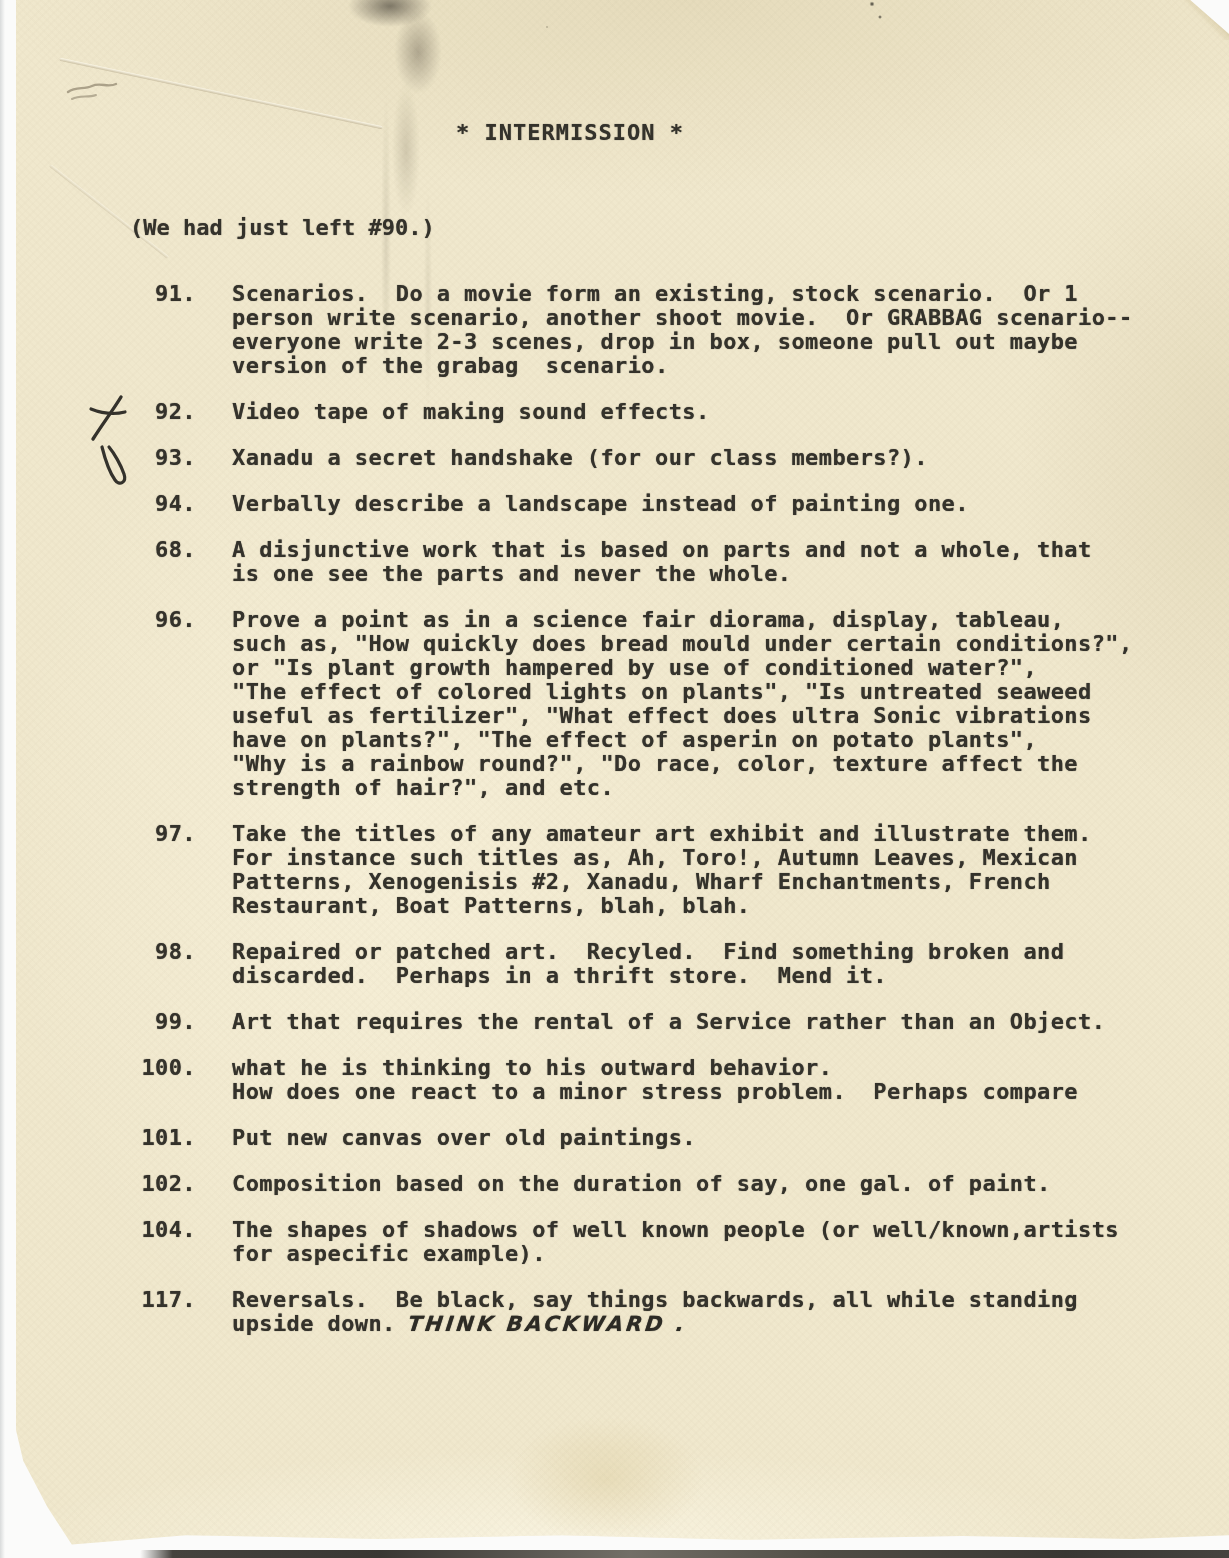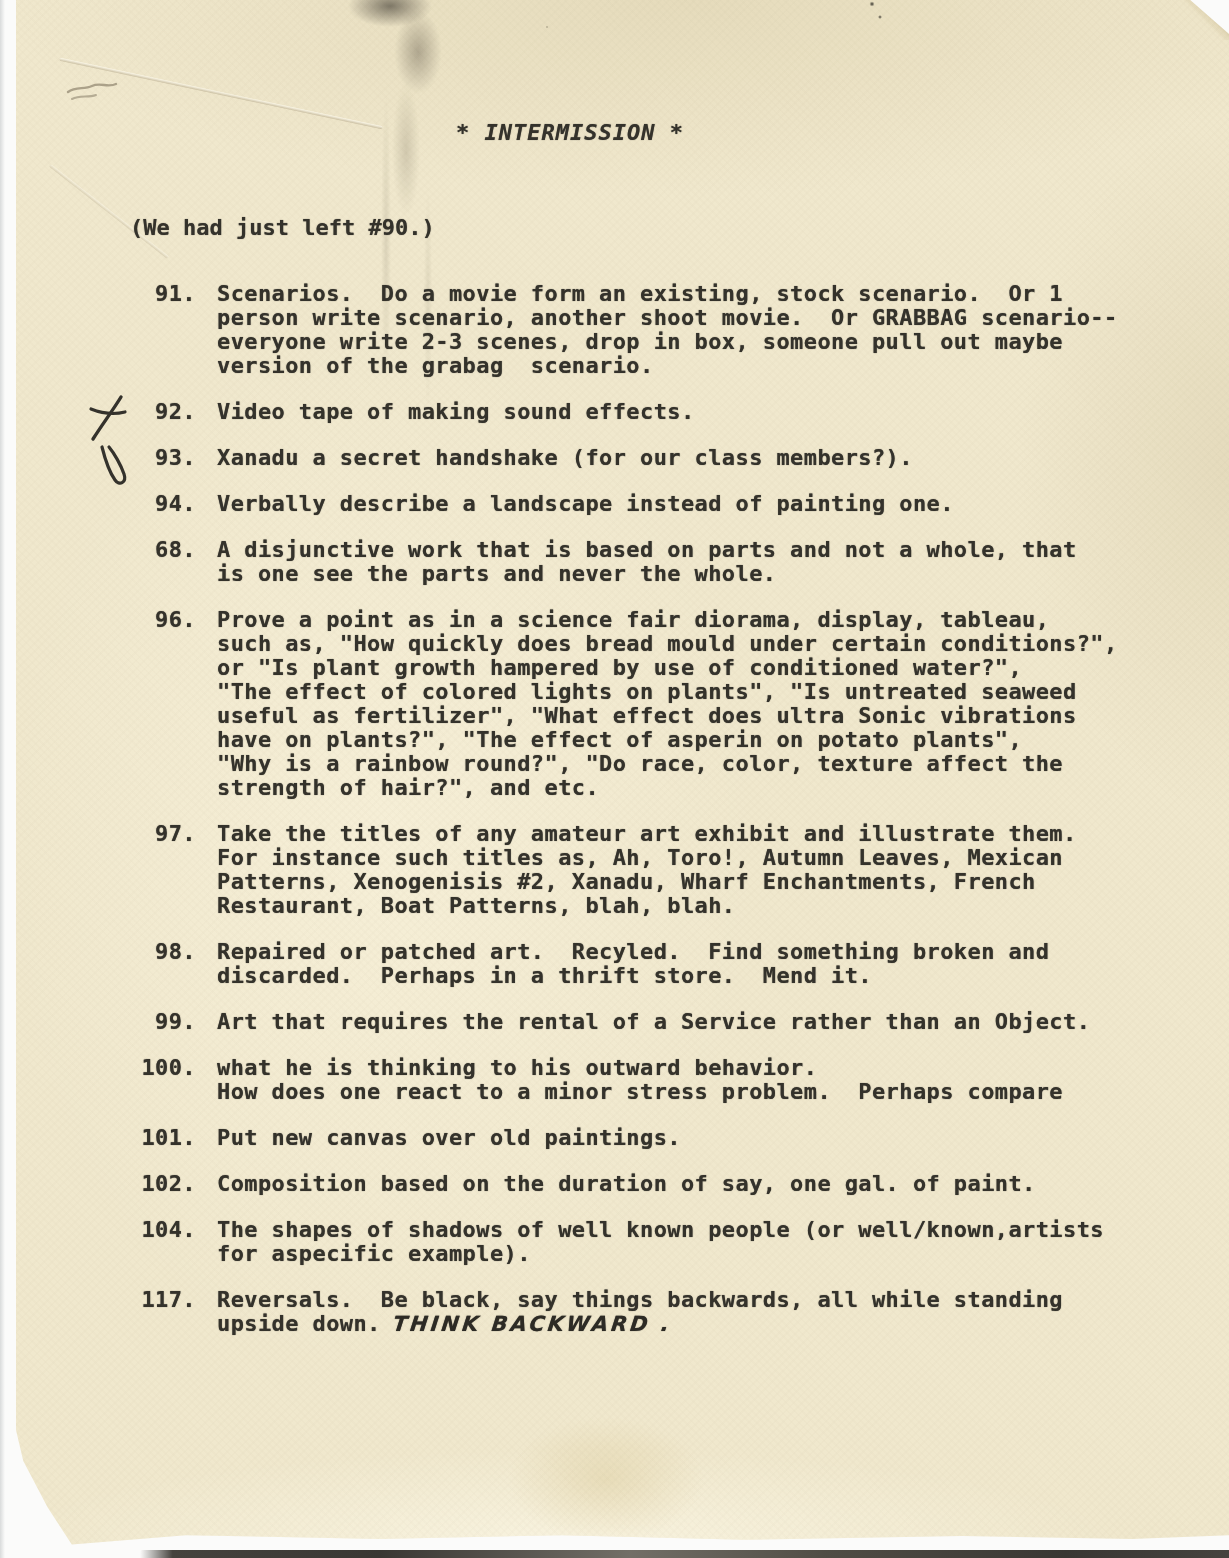--- a/index.html
+++ b/index.html
@@ -58,28 +58,28 @@
     background:linear-gradient(to right, rgba(70,67,60,0) 0, #45433e 3%, #393733 22%,
       rgba(90,86,77,.85) 45%, #504d45 63%, #393733 85%, #45433e 100%);
     border-radius:2px 0 0 0;
   }
   .pencil-squiggle{position:absolute;left:48px;top:72px;z-index:2;pointer-events:none;}
 
   
   .typed{color:#34322b;text-shadow:0 0 1px rgba(52,50,43,.75);font-weight:600;}
   .title{
     margin:120px 0 0 440px;font-size:22px;letter-spacing:1px;white-space:pre;
-    position:relative;z-index:3;font-style:italic;
+    position:relative;z-index:3;
   }
   .intro{
     margin:70px 0 8px 114px;font-size:22px;white-space:pre;position:relative;z-index:3;
   }
   .items{margin:42px 0 0 118px;position:relative;z-index:3;font-size:22px;line-height:24px;}
   .item-row{
-    display:grid;grid-template-columns:62px 1fr;column-gap:21px;
+    display:grid;grid-template-columns:62px 1fr;column-gap:36px;
     margin-bottom:22px;position:relative;
   }
   .item-number{text-align:right;white-space:pre;letter-spacing:.4px;}
   .item-body .line{white-space:pre;letter-spacing:.4px;}
   .margin-mark{position:absolute;top:-6px;}
   .margin-mark.x-mark{left:-46px;}
   .margin-mark.v-loop-mark{left:-36px;top:-2px;}
   .margin-mark svg{display:block;}
   .handwritten{
     font-family:"DejaVu Sans","Liberation Sans",sans-serif;

